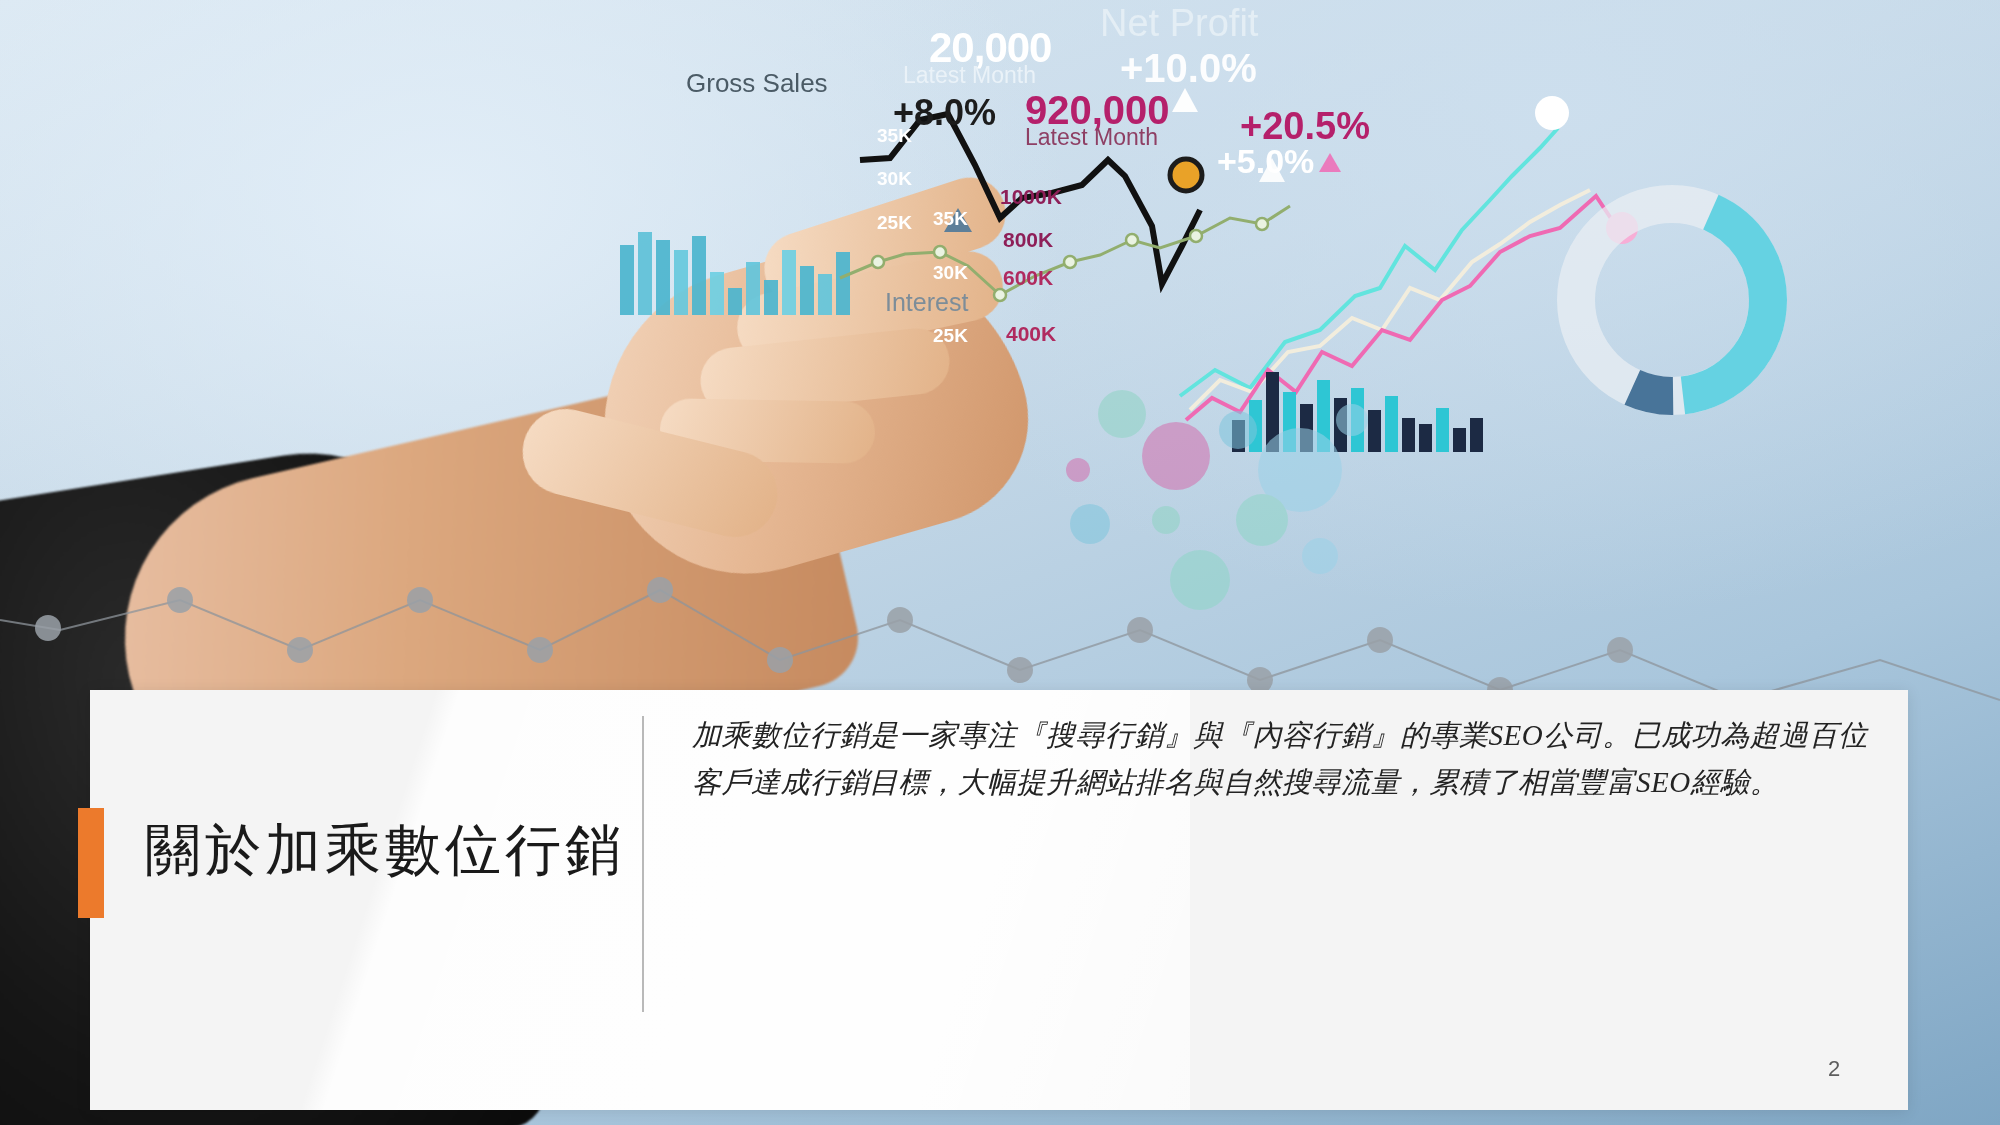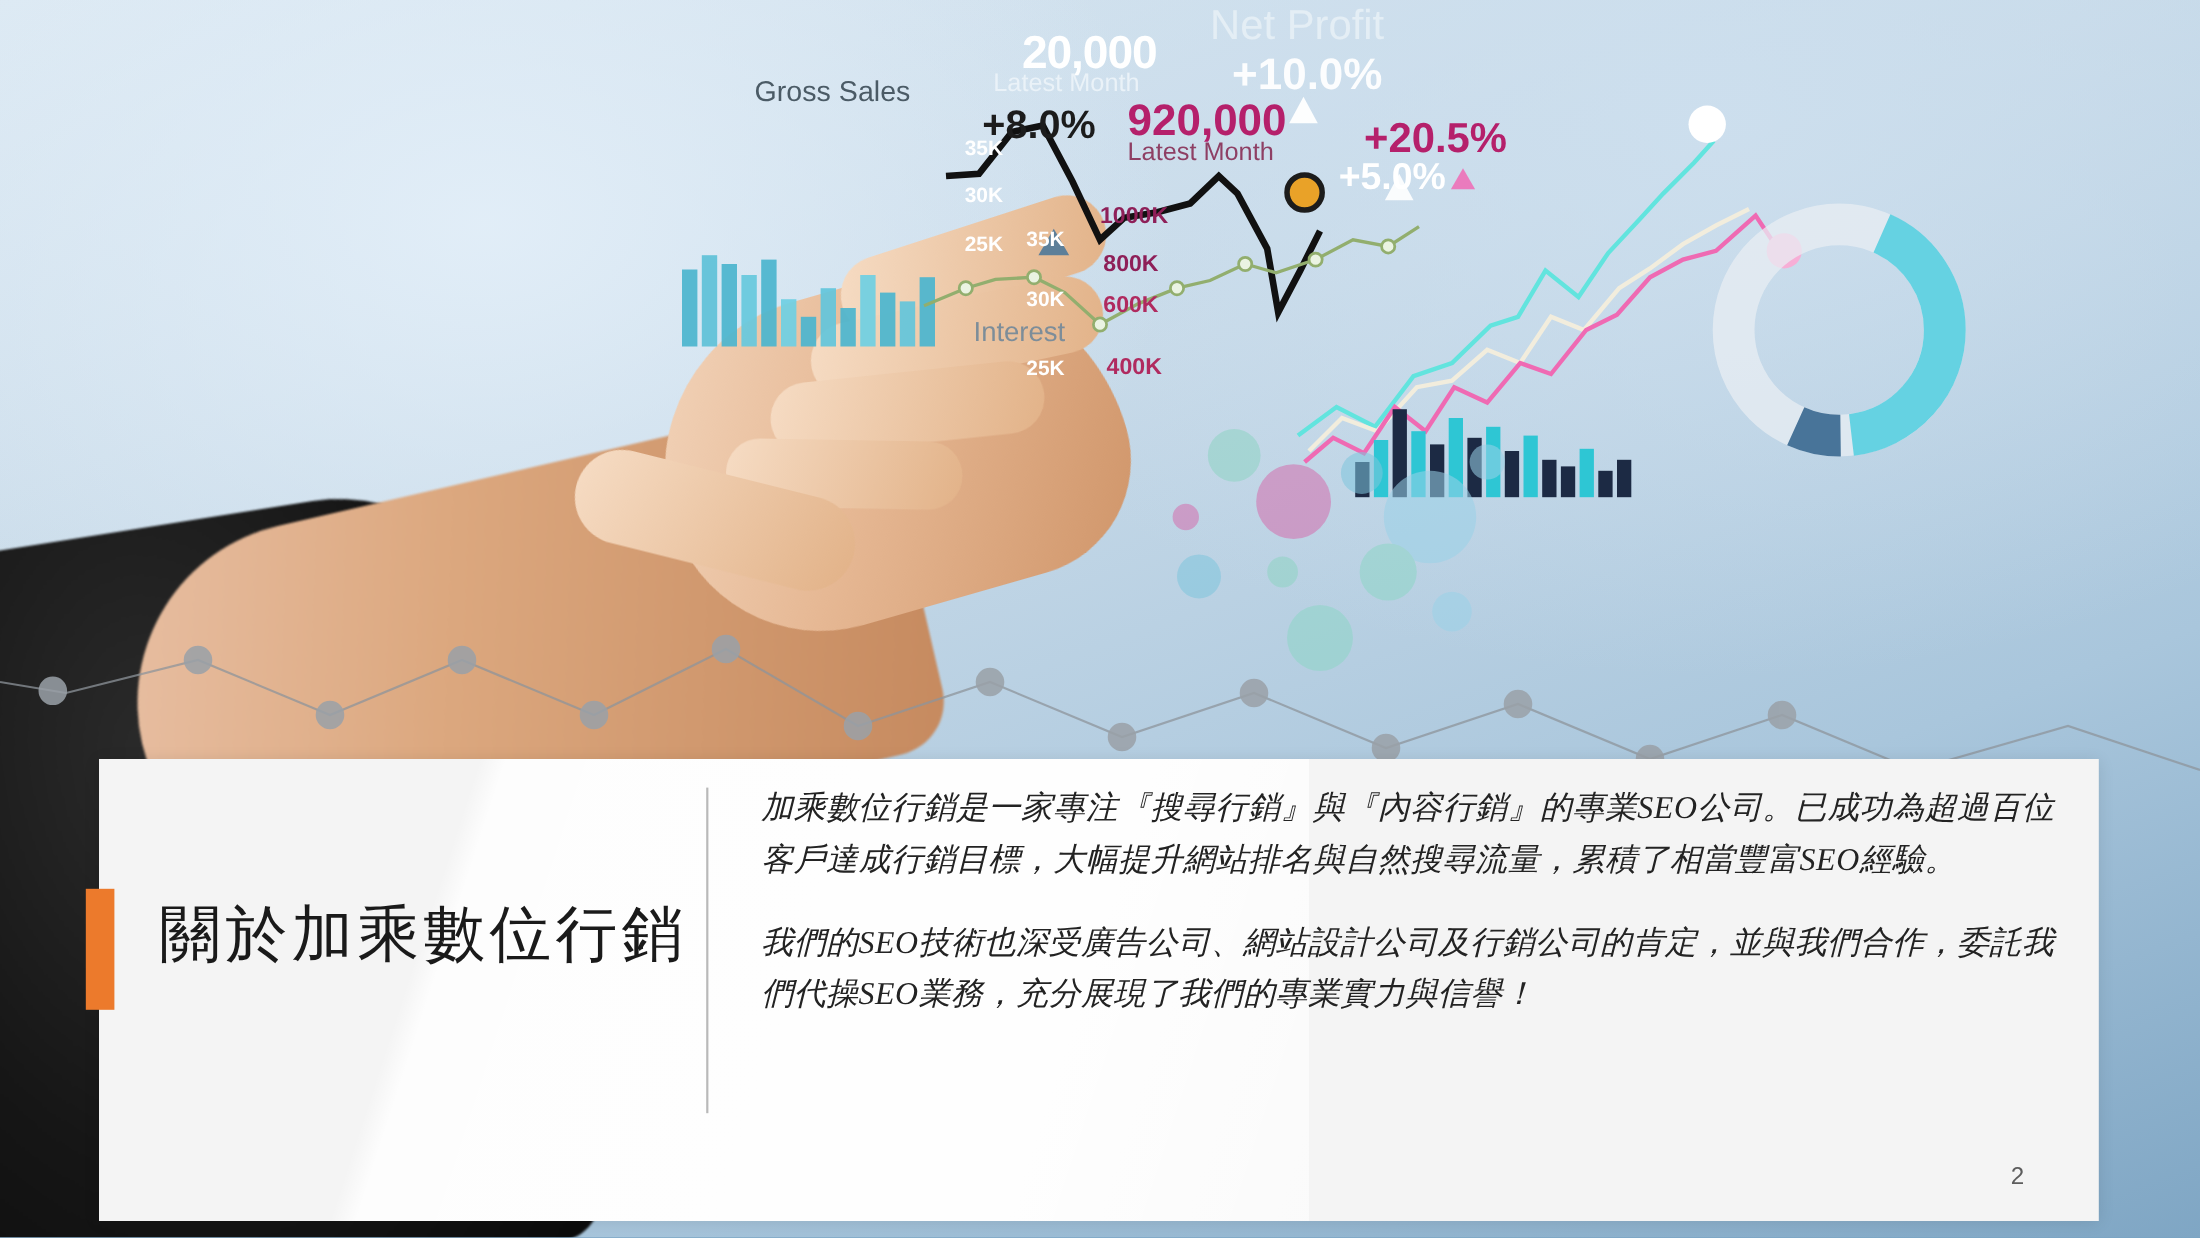--- a/index.html
+++ b/index.html
@@ -305,20 +305,19 @@
       <div class="panel-sheen"></div>
 
       <div class="accent-bar"></div>
 
       <h1 class="slide-title">關於加乘數位行銷</h1>
 
       <div class="divider"></div>
 
       <div class="body-text">
         <p>加乘數位行銷是一家專注『搜尋行銷』與『內容行銷』的專業SEO公司。已成功為超過百位客戶達成行銷目標，大幅提升網站排名與自然搜尋流量，累積了相當豐富SEO經驗。</p>
-        <p>我們的SEO技術也深受廣告公司、網站設計公司及行銷公司的肯定，並與我們合作，委託我們代操SEO業務，充分展現了我們的專業實力與信譽！</p>
       </div>
     </div>
   </div>
 
   <div class="page-number">2</div>
 
 </div>
 
 </body></html>

